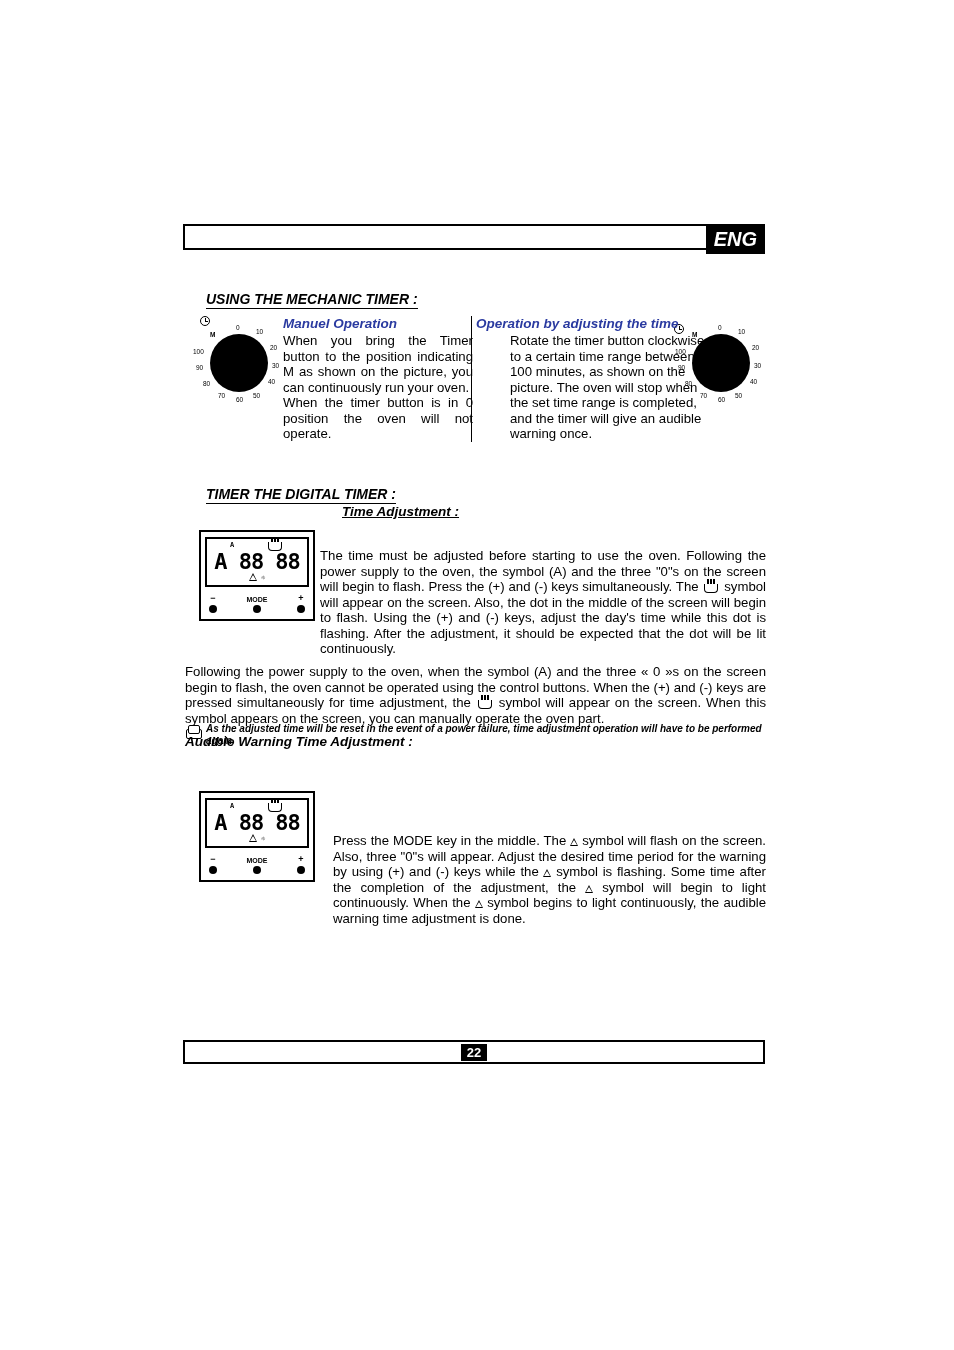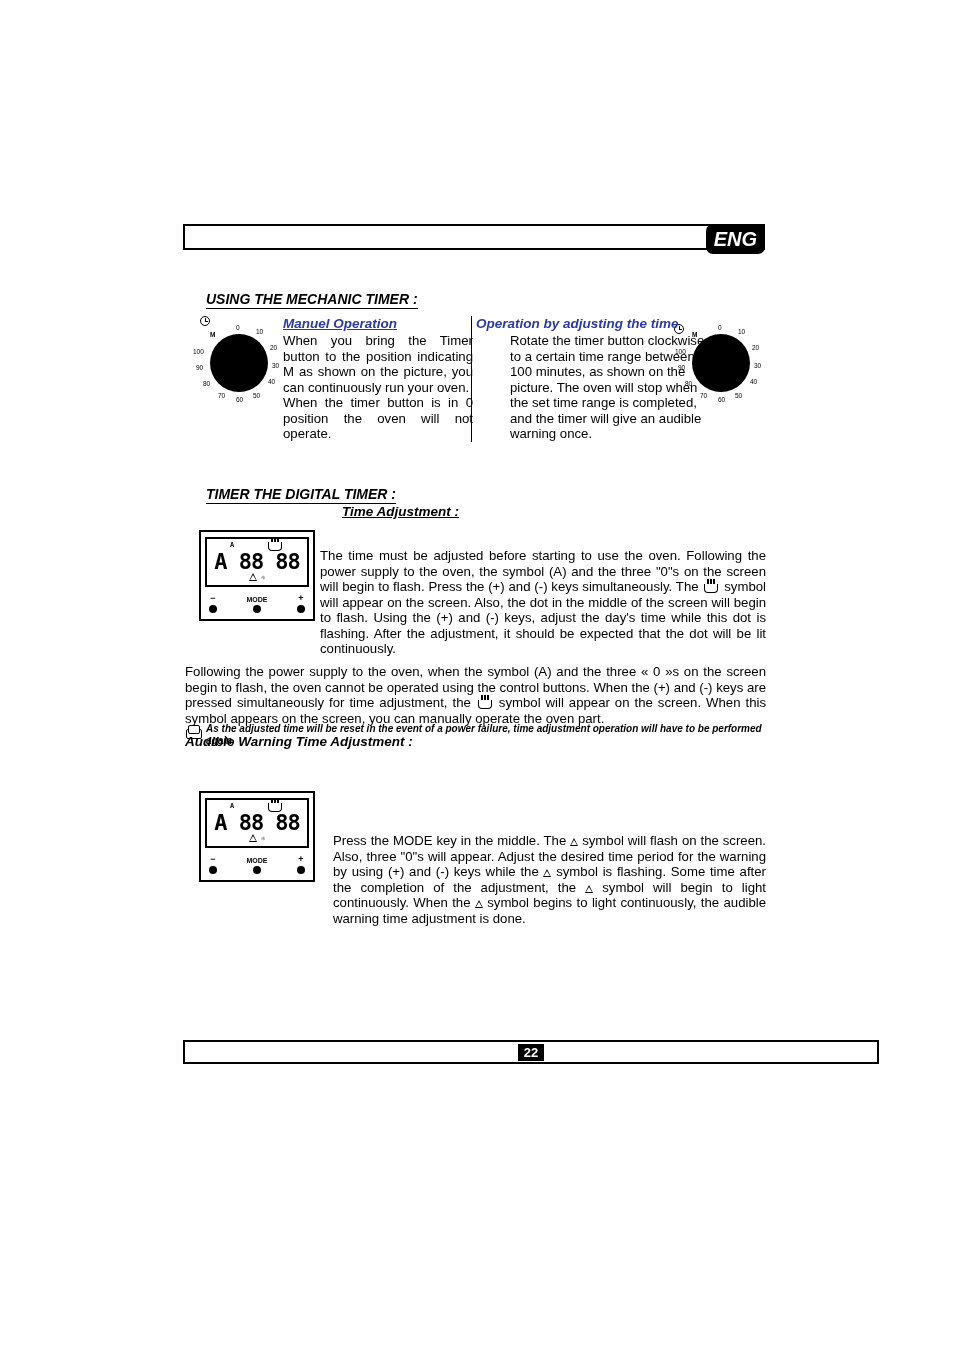--- a/index.html
+++ b/index.html
@@ -1,30 +1,30 @@
 <!DOCTYPE html>
 <html><head>
 <meta charset="utf-8">
 <style>
   * { box-sizing: border-box; margin: 0; padding: 0; }
   html, body { width: 954px; height: 1350px; background: #fff; font-family: Arial, Helvetica, sans-serif; color: #000; }
   .page { position: relative; width: 954px; height: 1350px; }
 
   
   .topbar { position: absolute; left: 183px; top: 224px; width: 582px; height: 26px; border: 2px solid #000; }
-  .eng-badge { position: absolute; right: -2px; top: -2px; height: 30px; padding: 0 8px; background: #000; color: #fff; font-size: 20px; font-weight: 900; font-style: italic; display: flex; align-items: center; border-radius: 7px; }
+  .eng-badge { position: absolute; right: -2px; top: -2px; height: 30px; padding: 0 8px; background: #000; color: #fff; font-size: 20px; font-weight: 900; font-style: italic; display: flex; align-items: center; }
 
   
   .sec-head { position: absolute; font-size: 14px; font-weight: 900; font-style: italic; border-bottom: 1px solid #000; padding-bottom: 1px; }
   #sec1 { left: 206px; top: 291px; }
   #sec3 { left: 206px; top: 486px; }
 
   
   .sub-head { font-size: 13.5px; font-weight: 900; font-style: italic; color: #2a3aa0; }
-  #sub1 { position: absolute; left: 283px; top: 316px; text-decoration: underline; }
+  #sub1 { position: absolute; left: 283px; top: 316px; }
   #sub2 { position: absolute; left: 476px; top: 316px; }
 
   .para { font-size: 13.2px; line-height: 1.18; }
   .justify { text-align: justify; }
 
   
   .dial-wrap { position: absolute; }
   #dial1 { left: 196px; top: 316px; width: 85px; }
   #dial2 { left: 678px; top: 330px; width: 85px; }
 
@@ -58,21 +58,21 @@
   .note-row em { font-size: 10px; font-style: italic; font-weight: 900; line-height:1.18; }
   .hint-ico { width:14px; height:10px; position:relative; flex:none; margin-top:2px; }
   .hint-ico:before{content:"";position:absolute;left:0;top:4px;width:14px;height:8px;border:1.5px solid #000;border-radius:2px;background:#fff;}
   .hint-ico:after{content:"";position:absolute;left:2px;top:0;width:10px;height:7px;border:1.5px solid #000;border-radius:2px;background:#fff;}
 
   #aud-head { position: absolute; left: 185px; top: 734px; font-size: 13.5px; font-weight:900; font-style: italic; }
   #aud-text1 { position: absolute; left: 333px; top: 793px; width: 433px; }
   #aud-text2 { position: absolute; left: 333px; top: 833px; width: 433px; }
 
   
-  .botbar { position: absolute; left: 183px; top: 1040px; width: 696px; height: 24px; border: 2px solid #000; display:flex; align-items:center; justify-content:center; }
+  .botbar { position: absolute; left: 183px; top: 1040px; width: 582px; height: 24px; border: 2px solid #000; display:flex; align-items:center; justify-content:center; }
   .botbar .pn { background:#000; color:#fff; font-size:13px; font-weight:700; padding:1px 6px; }
 
   
   .tri { display:inline-block; width:0; height:0; border-left:4.5px solid transparent; border-right:4.5px solid transparent; border-bottom:8px solid #000; vertical-align:-1px; position:relative; }
   .tri.hollow:after{content:"";position:absolute;left:-3px;top:2px;width:0;height:0;border-left:3px solid transparent;border-right:3px solid transparent;border-bottom:5px solid #fff;}
   .pot { display:inline-block; width:14px; height:9px; border:1.2px solid #000; border-top:none; border-radius:0 0 4px 4px; position:relative; vertical-align:-2px; margin:0 2px; }
   .pot:before{content:"";position:absolute;left:2px;top:-5px;width:2px;height:5px;background:#000;box-shadow:3px 0 0 #000, 6px 0 0 #000;}
 
   
   .vdiv { position:absolute; left:471px; top:316px; width:1.4px; height:126px; background:#000; }

